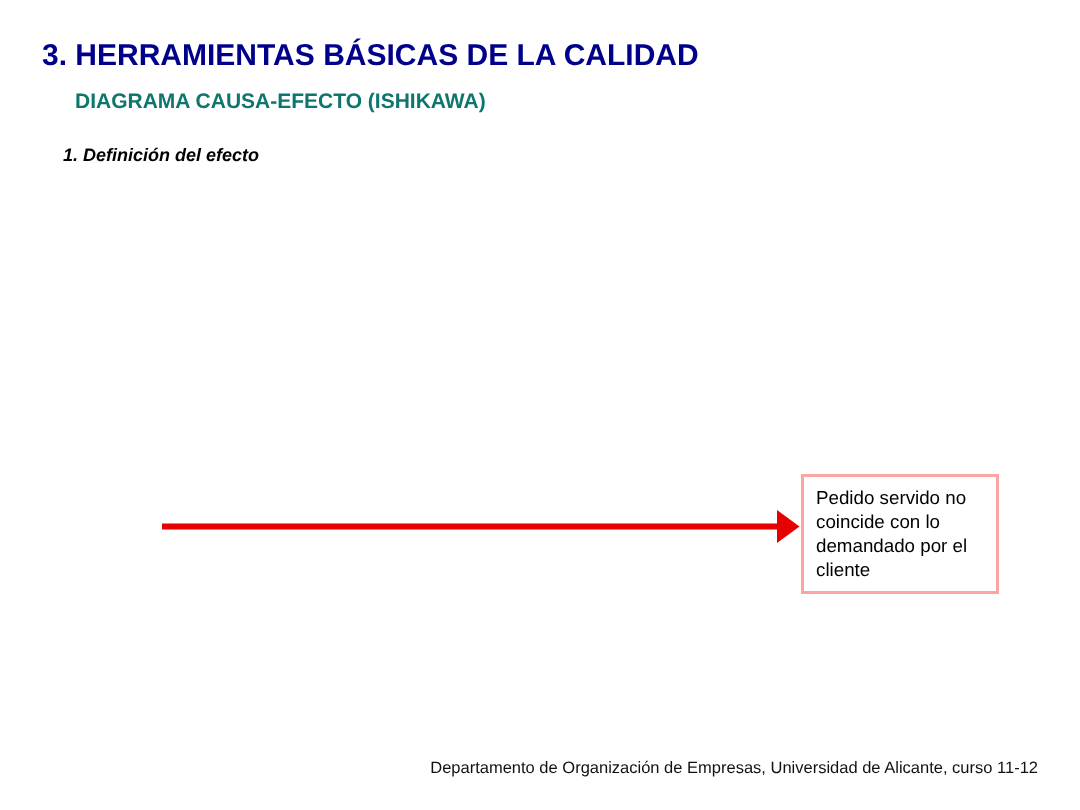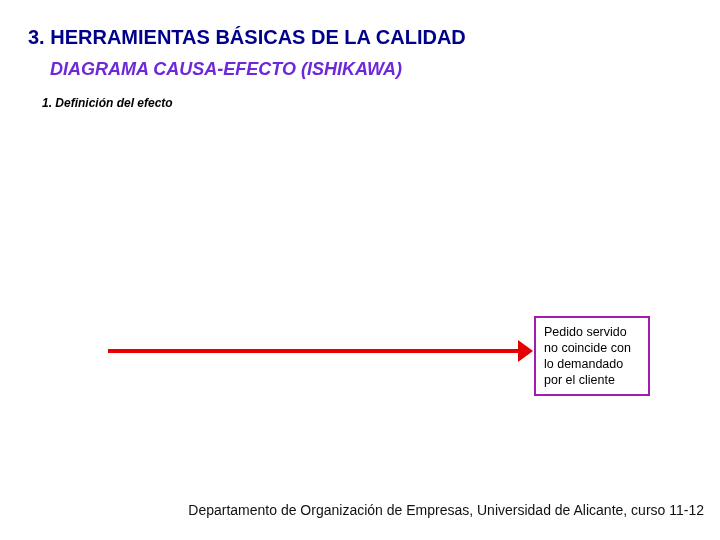--- a/index.html
+++ b/index.html
@@ -1,24 +1,24 @@
 <!DOCTYPE html>
 <html><head>
 <meta charset="utf-8">
 <style>
   * { margin: 0; padding: 0; box-sizing: border-box; }
   html, body { width: 720px; height: 540px; background: #fff; font-family: Arial, Helvetica, sans-serif; }
   .slide { position: relative; width: 720px; height: 540px; }
   .title { position: absolute; top: 26px; left: 28px; color: #00008b; font-weight: bold; font-size: 20px; }
-  .subtitle { position: absolute; top: 59px; left: 50px; color: #6d28d9; font-weight: bold; font-size: 18px; font-style: italic; }
+  .subtitle { position: absolute; top: 59px; left: 50px; color: #0f766e; font-weight: bold; font-size: 14px; }
   .step { position: absolute; top: 96px; left: 42px; color: #000; font-weight: bold; font-style: italic; font-size: 12px; }
   .spine { position: absolute; top: 349px; left: 108px; width: 414px; height: 4px; background: #e60000; }
   .arrowhead { position: absolute; top: 340px; left: 518px; width: 0; height: 0; border-top: 11px solid transparent; border-bottom: 11px solid transparent; border-left: 15px solid #e60000; }
-  .effect-box { position: absolute; top: 316px; left: 534px; width: 116px; border: 2px solid #a21caf; background: #fff; padding: 6px 8px; font-size: 12.5px; line-height: 1.28; color: #000; }
-  .footer { position: absolute; bottom: 22px; right: 16px; font-size: 14px; color: #111; }
+  .effect-box { position: absolute; top: 316px; left: 534px; width: 132px; border: 2px solid #fca5a5; background: #fff; padding: 6px 8px; font-size: 12.5px; line-height: 1.28; color: #000; }
+  .footer { position: absolute; bottom: 22px; right: 28px; font-size: 11px; color: #111; }
 </style>
 </head>
 <body>
 
 <div class="slide">
   <div class="title">3. HERRAMIENTAS BÁSICAS DE LA CALIDAD</div>
   <div class="subtitle">DIAGRAMA CAUSA-EFECTO (ISHIKAWA)</div>
   <div class="step">1. Definición del efecto</div>
 
   <div class="spine"></div>

